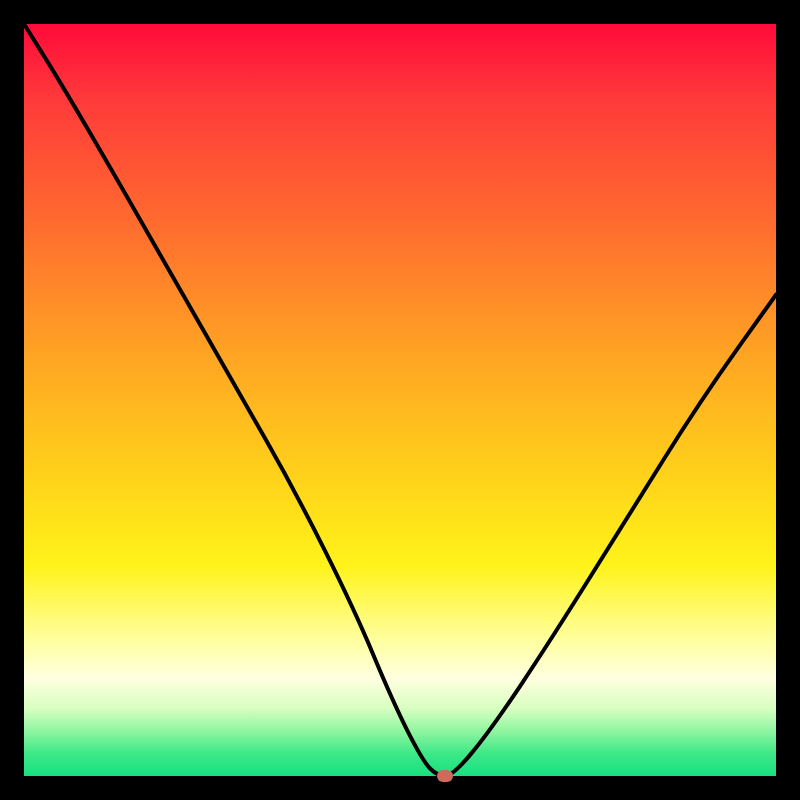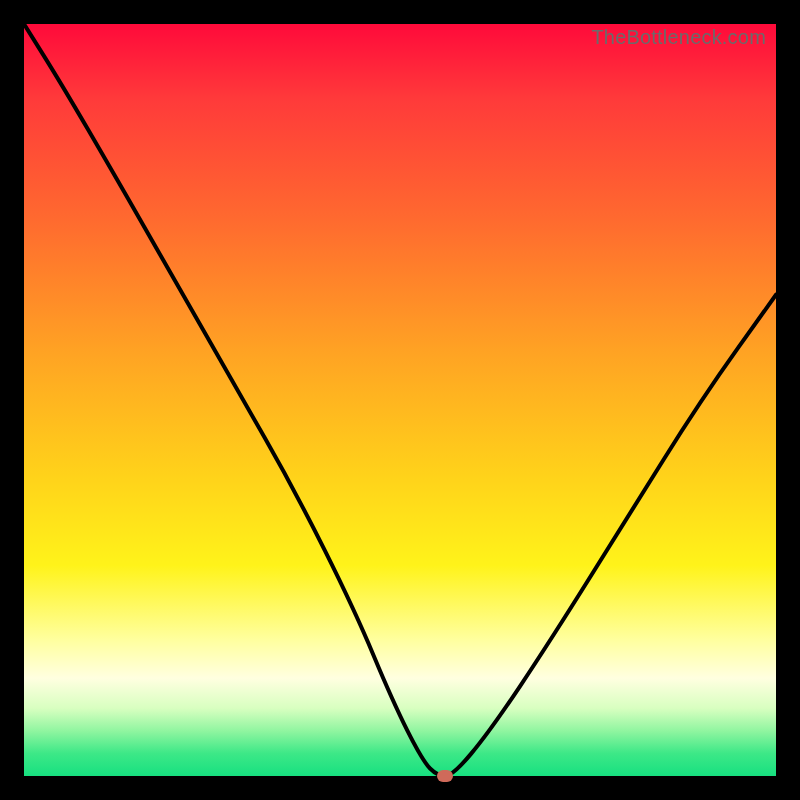--- a/index.html
+++ b/index.html
@@ -64,21 +64,20 @@
     border-radius: 6px;
     background: #cf6a5a;
     transform: translate(-50%, -50%);
   }
 </style>
 </head>
 <body>
 
 <div class="frame">
   <div class="plot">
-    <div class="watermark">TheBottleneck.com</div>
 
     <svg class="curve" viewBox="0 0 752 752" preserveAspectRatio="none">
       <path fill="none" stroke="#000" stroke-width="4" stroke-linecap="round" stroke-linejoin="round" d="M 0.0 0.0 Q 0.0 0.0 18.8 30.1 Q 37.6 60.2 63.9 105.3 Q 90.2 150.4 120.3 203.0 Q 150.4 255.7 180.5 308.3 Q 210.6 361.0 240.6 413.6 Q 270.7 466.2 300.8 526.4 Q 330.9 586.6 349.7 631.7 Q 368.5 676.8 383.5 706.9 Q 398.6 737.0 406.1 744.5 Q 413.6 752.0 421.1 752.0 Q 428.6 752.0 447.4 729.4 Q 466.2 706.9 496.3 661.8 Q 526.4 616.6 564.0 556.5 Q 601.6 496.3 639.2 436.2 Q 676.8 376.0 714.4 323.4 T 752.0 270.7"></path>
     </svg>
 
     <div class="marker" style="left:421.1px;top:752.0px;"></div>
   </div>
 </div>
 
 </body></html>

